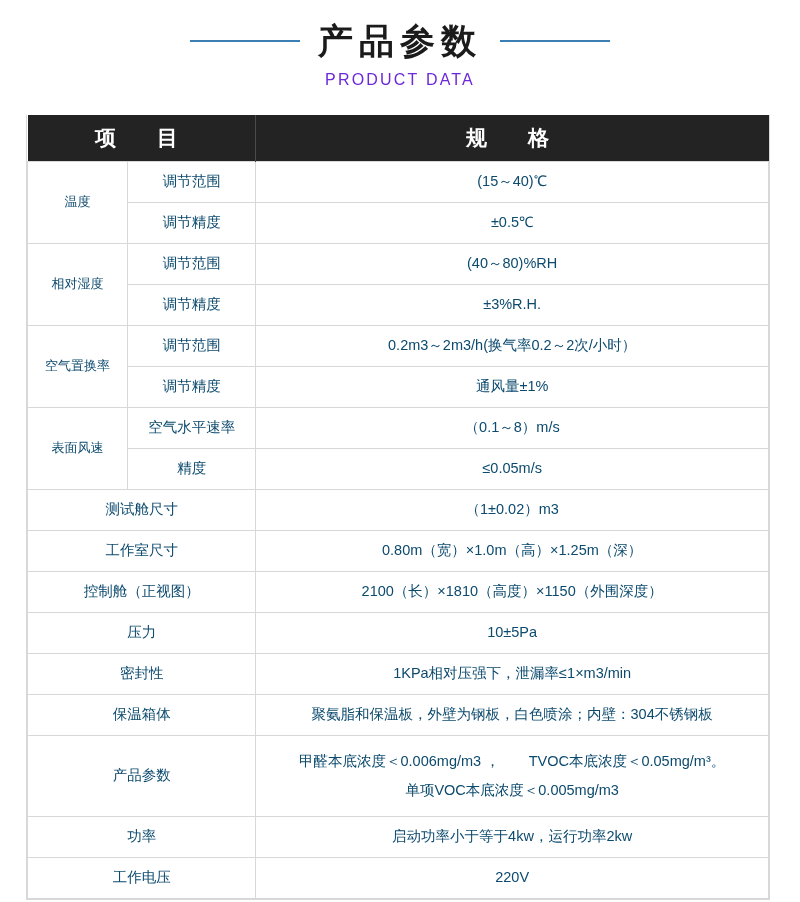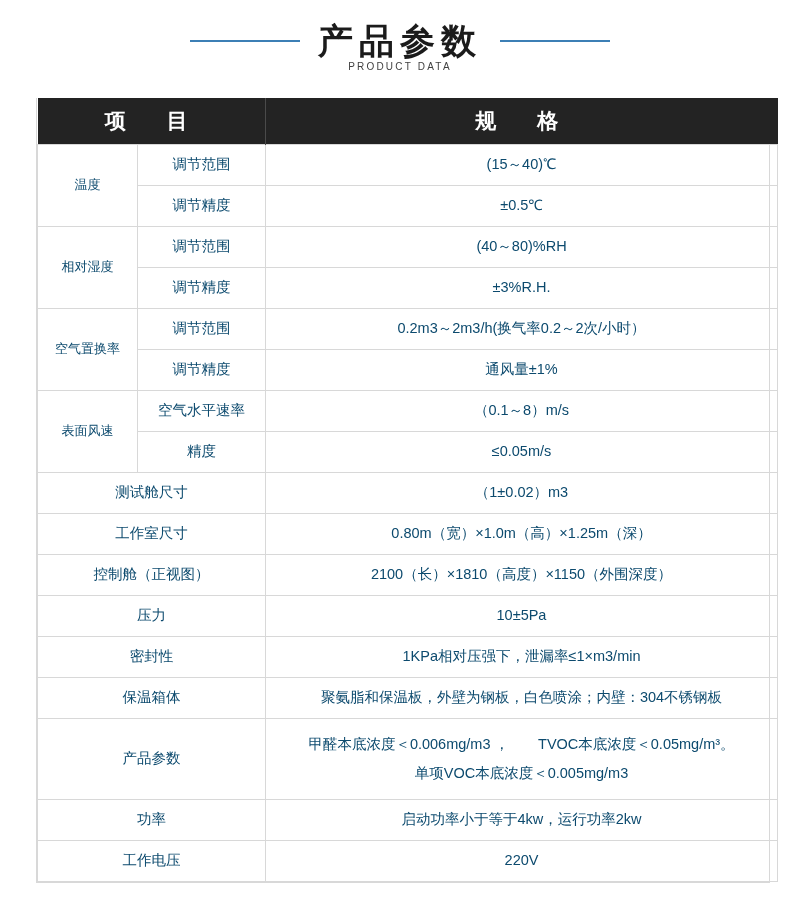--- a/index.html
+++ b/index.html
@@ -40,28 +40,29 @@
   }
   .title-cn {
     font-size: 35px;
     font-weight: bold;
     letter-spacing: 6px;
     color: #1b1b1b;
     line-height: 1.1;
     font-family: "Liberation Sans", sans-serif;
   }
   .title-en {
-    font-size: 10px;
+    margin-top: 10px;
+    font-size: 16px;
     letter-spacing: 2.2px;
-    color: #404040;
+    color: #6d28d9;
   }
 
   
   .table-wrap {
-    margin: 26px 30px 0 36px;
+    margin: 26px 30px 0 26px;
     border: 1px solid #d8d8d8;
     border-top: none;
     box-sizing: border-box;
   }
   table {
     width: 100%;
     border-collapse: collapse;
     table-layout: fixed;
   }
   col.c1 { width: 100px; }

